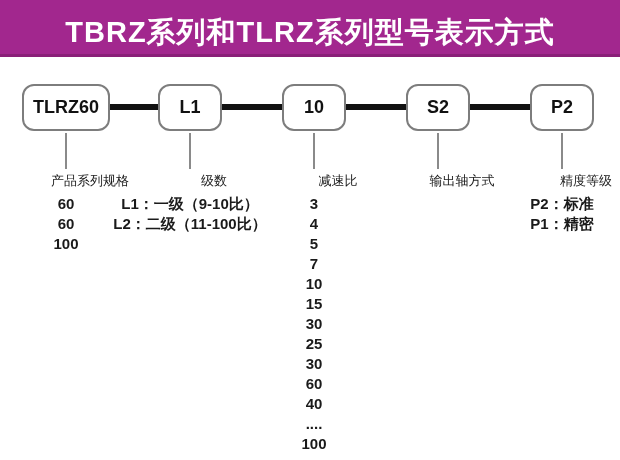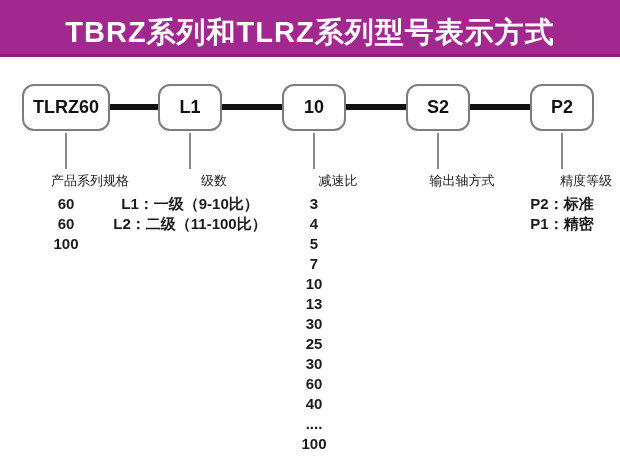--- a/index.html
+++ b/index.html
@@ -150,21 +150,21 @@
       <span class="code-box-label">10</span>
     </div>
     <div class="connector-stub"></div>
     <div class="column-label">减速比</div>
     <ul class="option-list">
             <li class="option-item">3</li>
             <li class="option-item">4</li>
             <li class="option-item">5</li>
             <li class="option-item">7</li>
             <li class="option-item">10</li>
-            <li class="option-item">13</li>
+            <li class="option-item">15</li>
             <li class="option-item">30</li>
             <li class="option-item">25</li>
             <li class="option-item">30</li>
             <li class="option-item">60</li>
             <li class="option-item">40</li>
             <li class="option-item">....</li>
             <li class="option-item">100</li>
           </ul>
   </div>
 

